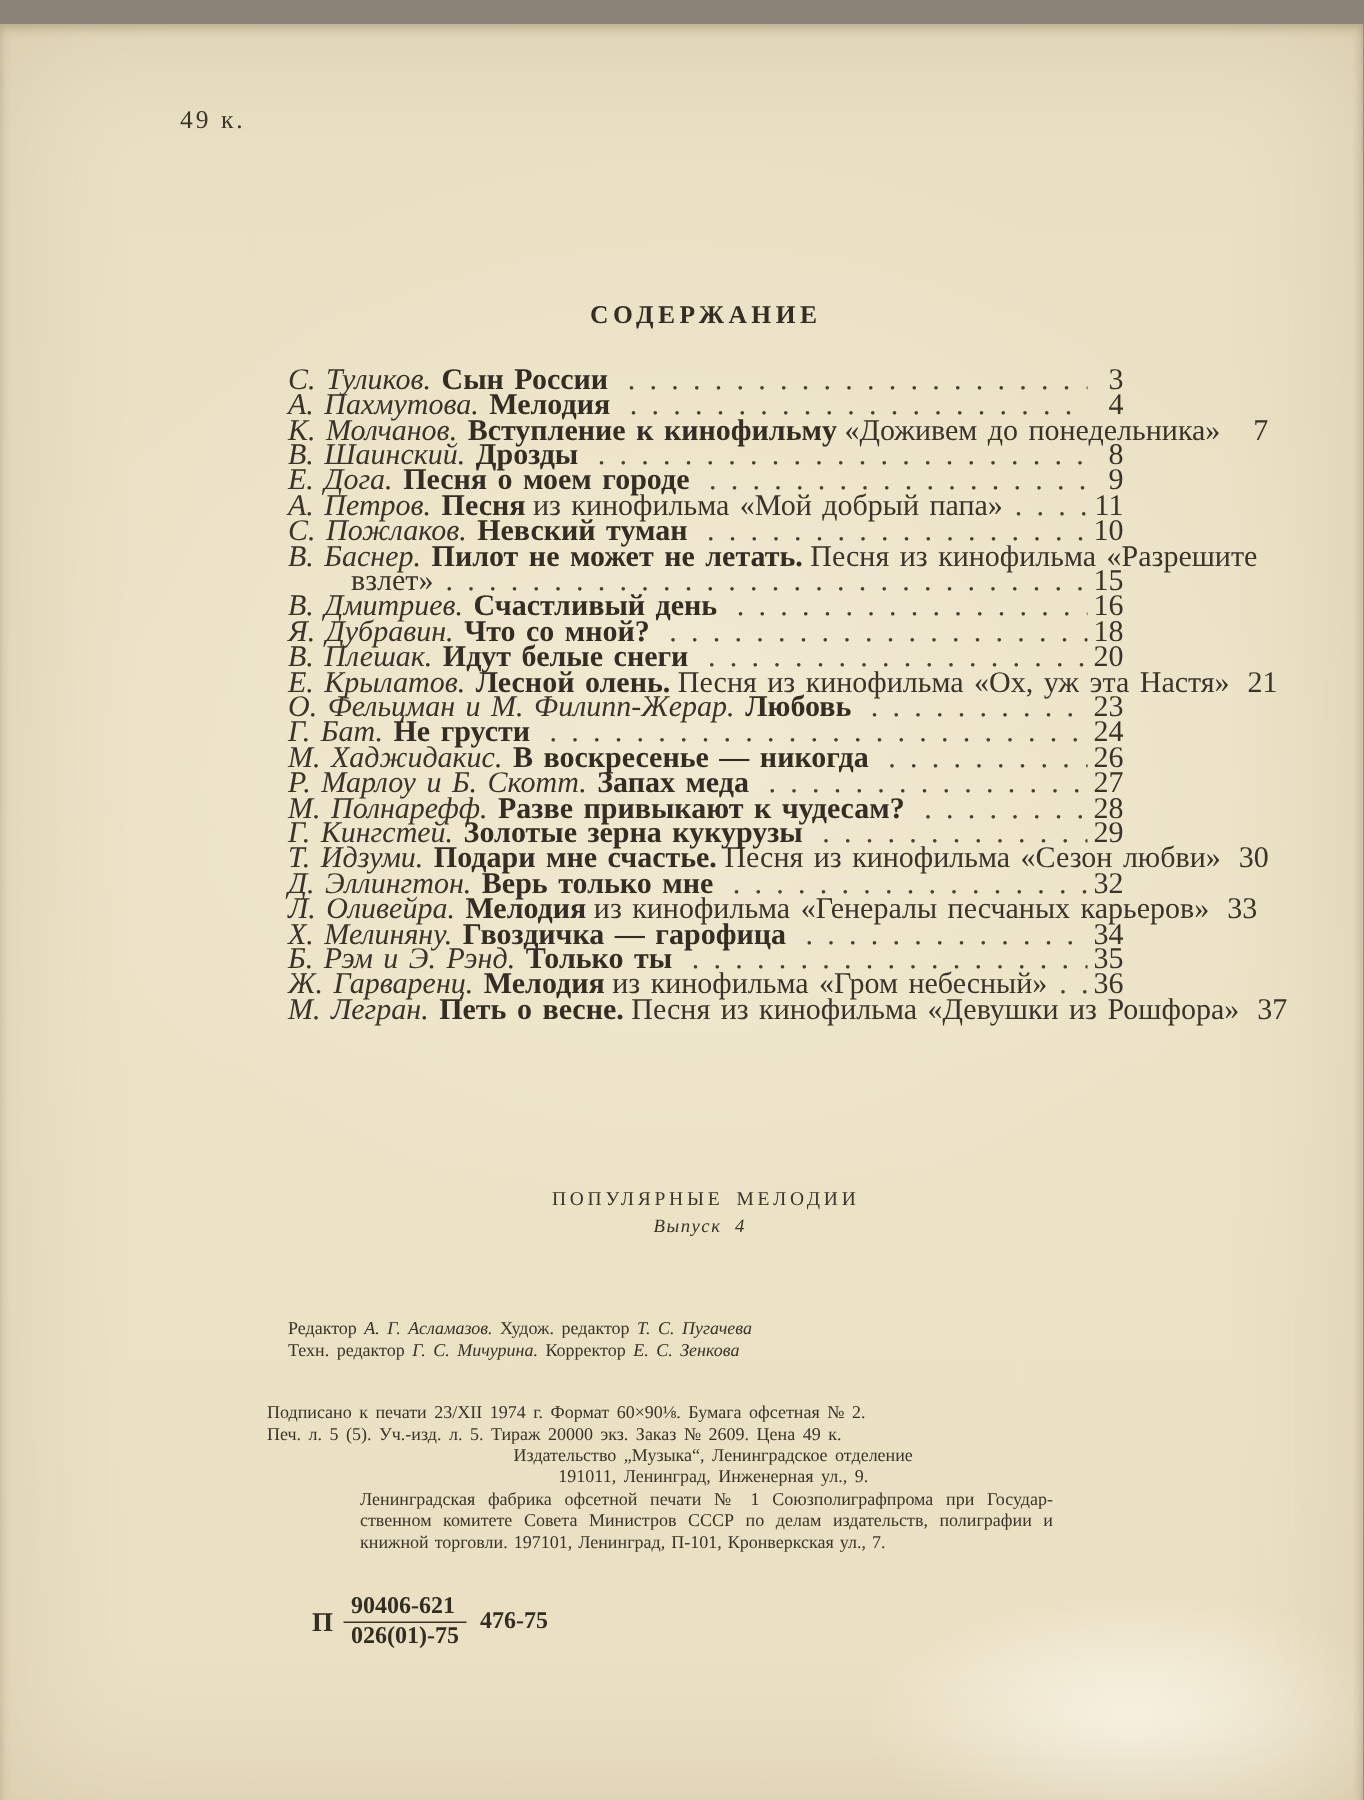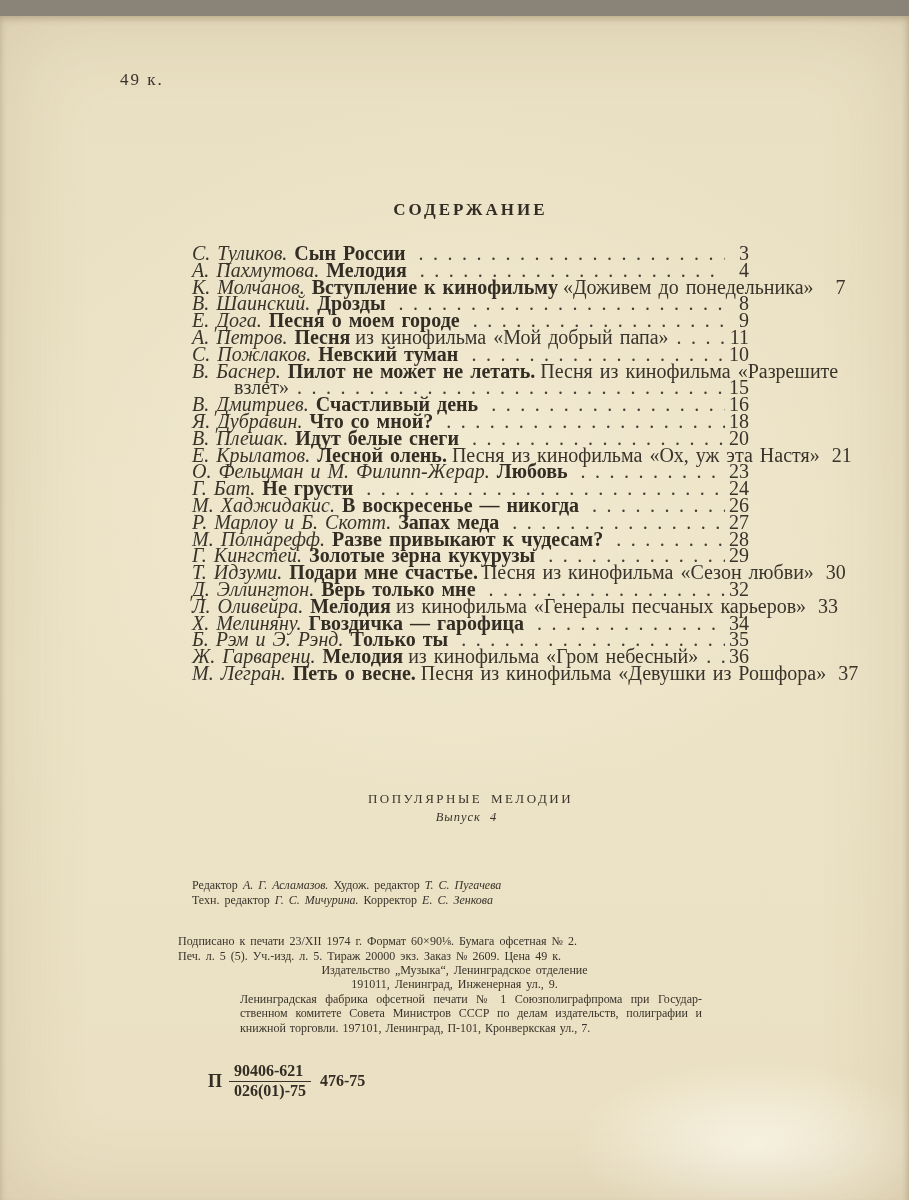--- a/index.html
+++ b/index.html
@@ -37,21 +37,21 @@
     letter-spacing:9.5px;padding-left:8px;color:#453f34;
   }
   .pagenum{flex:none;min-width:24px;text-align:right;}
   
   .series{left:192px;top:775px;width:557px;text-align:center;font-size:13px;letter-spacing:2.5px;word-spacing:3px;color:#3b352b;}
   .issue{left:188px;top:794px;width:557px;text-align:center;font-size:12.5px;font-style:italic;letter-spacing:1px;word-spacing:5px;}
   .arranger{left:192px;top:822px;width:557px;text-align:center;font-size:12.5px;line-height:15.5px;word-spacing:2px;}
   .credits{left:192px;top:862px;width:557px;font-size:12px;line-height:14.6px;word-spacing:2px;}
   .credits .it{font-style:italic;}
   .printinfo{left:178px;top:918px;width:557px;text-align:left;font-size:12px;line-height:14.6px;word-spacing:2px;}
-  .publisher{left:176px;top:947px;width:557px;text-align:center;font-size:12px;line-height:14.4px;word-spacing:2px;}
+  .publisher{left:197px;top:947px;width:557px;text-align:center;font-size:12px;line-height:14.4px;word-spacing:2px;}
   .factory{left:240px;top:976px;width:462px;font-size:12px;line-height:14.3px;word-spacing:1px;}
   .factory .just{text-align:justify;text-align-last:justify;}
   
   .index{left:208px;top:1046px;display:flex;align-items:center;font-size:16px;font-weight:600;color:#332d24;}
   .index .prefix{font-size:18px;margin-right:7px;}
   .frac{display:inline-block;text-align:left;line-height:18px;}
   .frac .num{display:block;padding:0 5px 1px;}
   .frac .den{display:block;border-top:1.6px solid #39332a;padding:0 5px 0;}
   .index .suffix{margin-left:9px;}
 </style>

